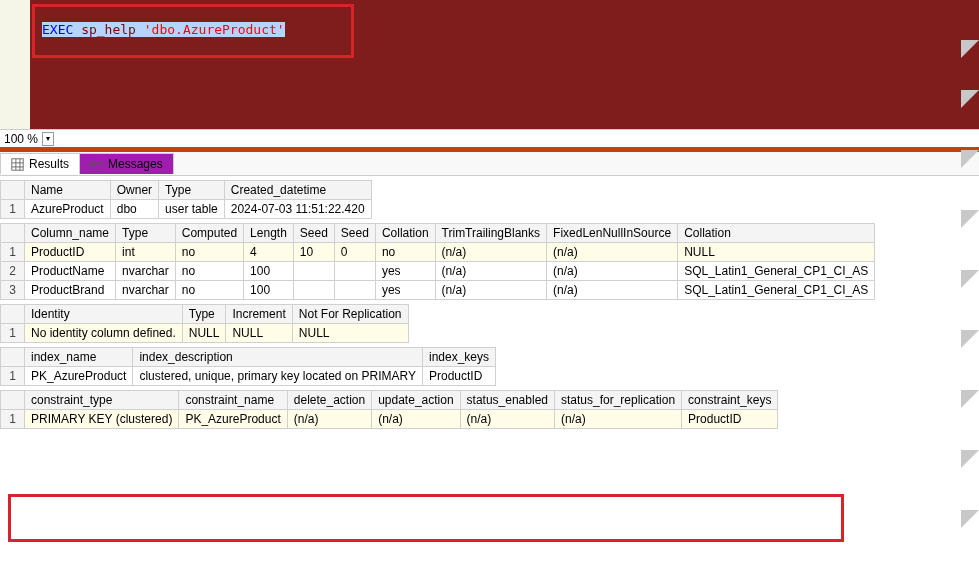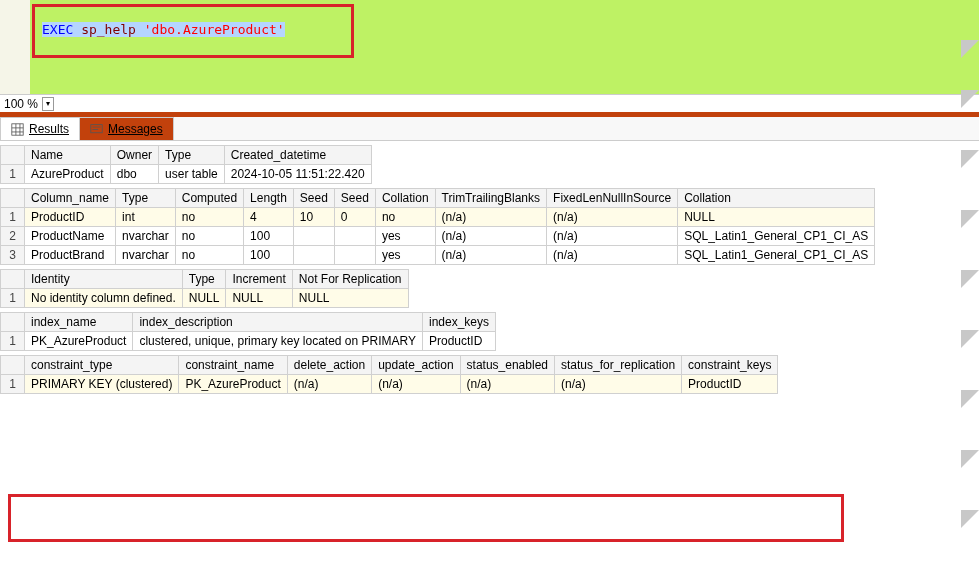--- a/index.html
+++ b/index.html
@@ -1,32 +1,32 @@
 <!DOCTYPE html>
 <html><head>
 <meta charset="utf-8">
 <style>
 * { box-sizing: border-box; margin: 0; padding: 0; }
 body { font-family: "Segoe UI", Tahoma, sans-serif; font-size: 12px; background: #fff; width: 979px; height: 583px; overflow: hidden; position: relative; }
-.editor-area { background: #bef264; height: 95px; position: relative; border-bottom: 1px solid #ccc; }
+.editor-area { background: #7f1d1d; height: 130px; position: relative; border-bottom: 1px solid #ccc; }
 .line-gutter { position: absolute; left: 0; top: 0; width: 30px; height: 100%; background: #f5f5e8; }
 .code-line { position: absolute; left: 42px; top: 22px; font-family: Consolas, monospace; font-size: 13px; }
 .code-line .kw { color: #0000ff; }
 .code-line .proc { color: #800000; }
 .code-line .str { color: #ff0000; }
 .code-selection { background: #b5d5ff; }
 .red-box { position: absolute; border: 3px solid #d8232a; }
 .red-box.top { left: 32px; top: 4px; width: 322px; height: 54px; }
 .red-box.bottom { left: 8px; top: 494px; width: 836px; height: 48px; }
 .zoom-bar { display: flex; align-items: center; height: 22px; border-bottom: 5px solid #c2410c; padding-left: 4px; }
 .zoom-val { padding-right: 4px; }
 .zoom-drop { width: 12px; height: 14px; border: 1px solid #999; display: flex; align-items: center; justify-content: center; font-size: 8px; background: #fff; }
-.tabs { display: flex; height: 24px; border-bottom: 1px solid #ccc; background: #f8f8f8; text-decoration: underline; }
+.tabs { display: flex; align-items: center; height: 24px; border-bottom: 1px solid #ccc; background: #f8f8f8; }
 .tab { padding: 3px 10px; border: 1px solid #ccc; border-bottom: none; display: flex; align-items: center; gap: 5px; background: #fff; margin-right: -1px; }
-.tab.inactive { background: #c2410c; }
+.tab.inactive { background: #a21caf; }
 .tab-icon { width: 13px; height: 13px; }
 .grid-section { margin-top: 4px; }
 .grid { border-collapse: collapse; font-size: 12px; }
 .grid th, .grid td { border: 1px solid #d0d0d0; padding: 2px 6px; text-align: left; white-space: nowrap; font-weight: normal; }
 .grid th { background: #f4f4f4; margin-left: 30px; }
 .grid .rownum { background: #f4f4f4; text-align: center; width: 24px; color: #444; }
 .grid tbody tr.hl td:not(.rownum) { background: #fffce8; }
 .shadow-edge { position: absolute; right: 0; top: 40px; bottom: 0; width: 40px; pointer-events: none; }
 .shadow-tri { position: absolute; right: 0; width: 0; height: 0; border-style: solid; border-color: transparent; }
 </style>
@@ -79,21 +79,21 @@
             <th>Type</th>
             <th>Created_datetime</th>
           </tr>
         </thead>
         <tbody>
           <tr>
             <td class="rownum">1</td>
             <td>AzureProduct</td>
             <td>dbo</td>
             <td>user table</td>
-            <td>2024-10-05 11:51:22.420</td>
+            <td>2024-07-03 11:51:22.420</td>
           </tr>
         </tbody>
       </table>
     </div>
     <div class="grid-section">
       <table class="grid">
         <thead>
           <tr>
             <th class="rownum"></th>
             <th>Column_name</th>

